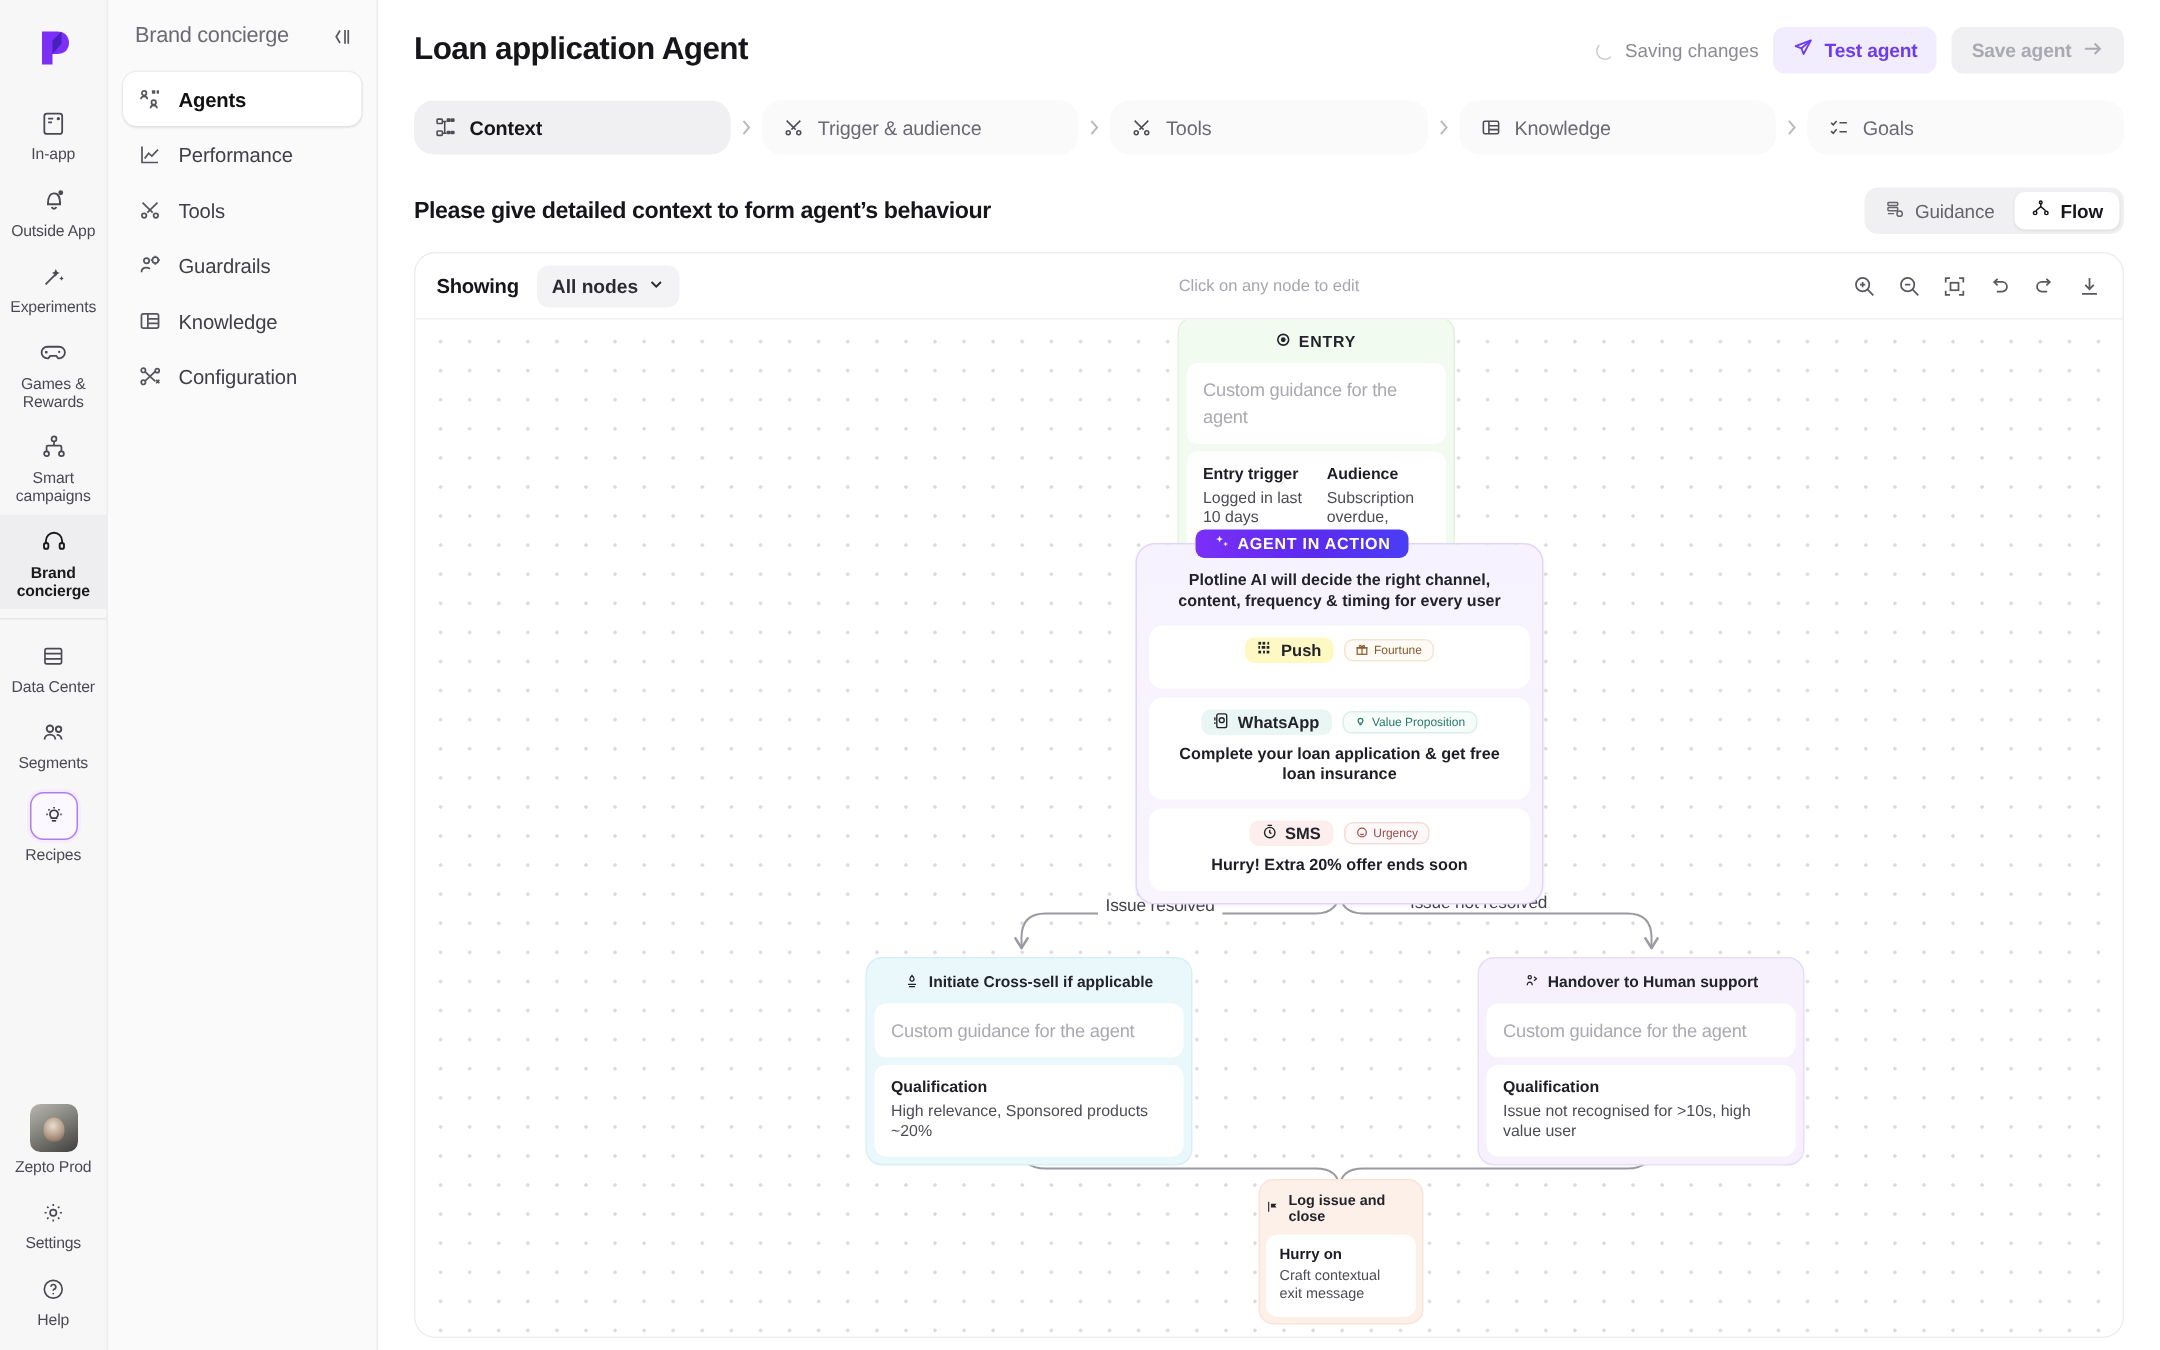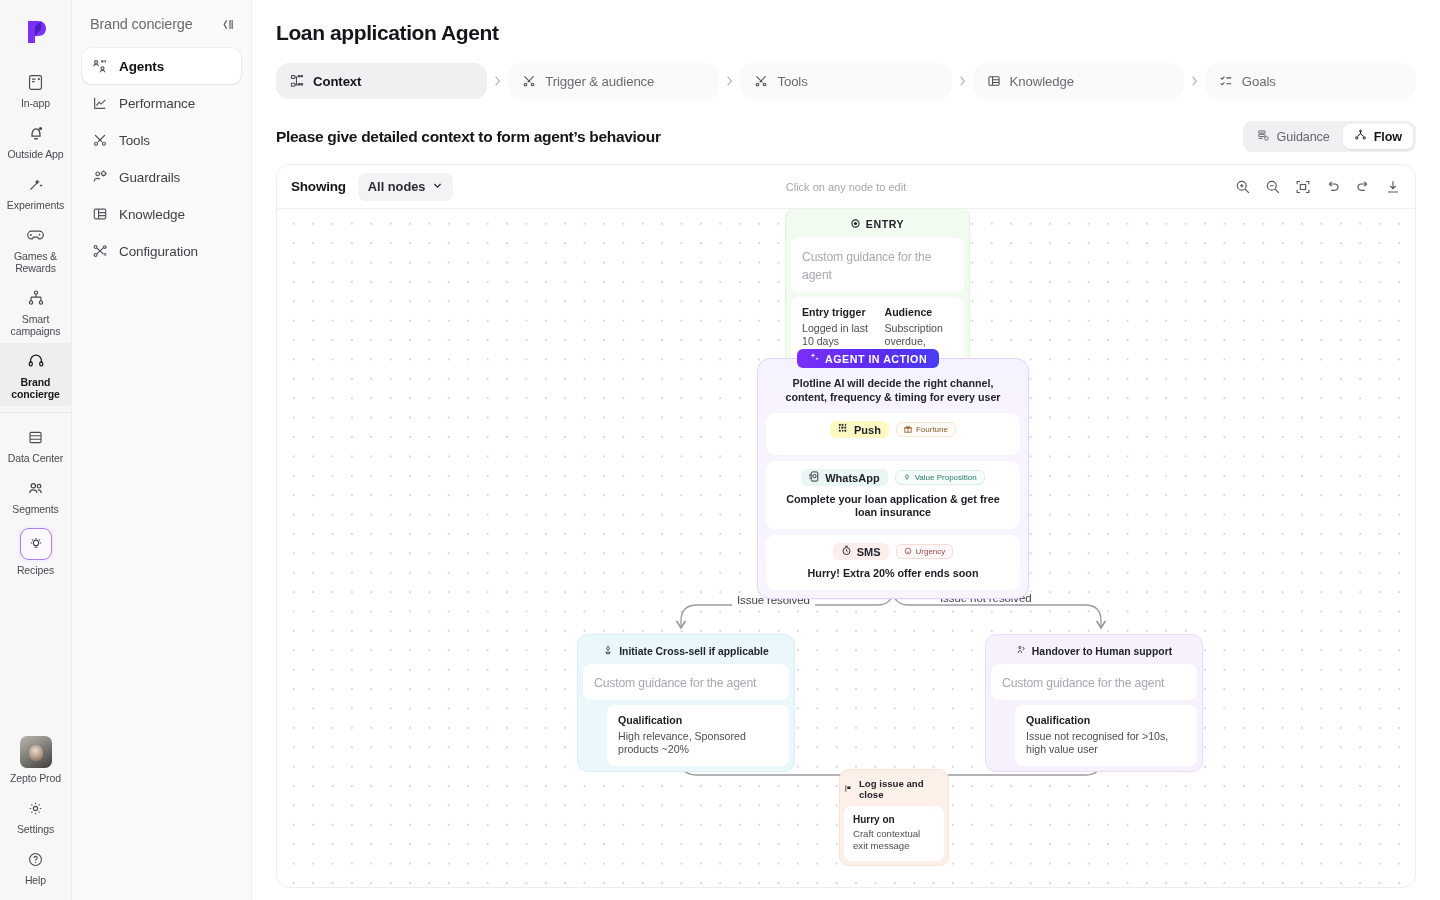--- a/index.html
+++ b/index.html
@@ -191,24 +191,24 @@
   .tag.orange { color:#8a5a2b; border-color:#f4e4d3; background:#fefaf6; }
   .tag.teal  { color:#2b7a6a; border-color:#d9efe9; background:#f6fcfa; }
   .tag.red   { color:#9a4a4a; border-color:#f4dcdc; background:#fef8f8; }
   .msg-body { font-size:10.8px; font-weight:700; color:#1d1d25; text-align:center; line-height:13px; }
 
   
   .branch { width:218px; border-radius:11px; padding:5px; }
   .branch.cross { left:300px; top:425px; background:#eaf8fc; border:1px solid #d8eff6; }
   .branch.hand  { left:708px; top:425px; background:#f6f1fd; border:1px solid #e8ddfa; }
   .branch .node-hdr { font-size:10.4px; letter-spacing:0; font-weight:700; padding:5px 0 7px; }
-  .branch .inner-box + .inner-box { margin-top:5px;margin-left:24px; }
-
-  
-  .lognode { left:562px; top:560px; width:110px; background:#fdf0e9; border-radius:10px; padding:4px; border:1px solid #fae3d8; }
+  .branch .inner-box + .inner-box { margin-top:5px; }
+
+  
+  .lognode { left:562px; top:573px; width:110px; background:#fdf0e9; border-radius:10px; padding:4px; border:1px solid #fae3d8; }
   .lognode .node-hdr { font-size:9.6px; letter-spacing:0; padding:4px 0 6px; }
   .lognode .inner-box { padding:8px 9px 10px; }
   .lognode .k { font-size:10px; font-weight:700; color:#1d1d25; margin-bottom:3px; }
   .lognode .v { font-size:9.6px; color:#4d4d56; line-height:11.6px; }
 
   .edge-label {
     position:absolute; font-size:11.5px; color:#42424a; letter-spacing:-0.1px;
     background:#fff; padding:0 5px; white-space:nowrap;
   }
   svg.flow { position:absolute; inset:0; width:100%; height:100%; overflow:visible; }
@@ -435,20 +435,43 @@
         </svg>
       </span>
       <span>Configuration</span>
     </div>
   </div>
 
   <div class="main">
 
     <div class="topbar">
       <div class="page-title">Loan application Agent</div>
+      <div class="top-actions">
+        <div class="saving">
+          <span class="spinner"></span>
+          <span>Saving changes</span>
+        </div>
+        <div class="btn btn-test">
+          <span>
+            <svg width="14" height="14" viewBox="0 0 16 16" fill="none" stroke="#6d3cf0" stroke-width="1.4" stroke-linejoin="round">
+              <path d="M14 2.2L2.4 6.6l4.4 1.6 1.6 4.4z"></path>
+                <path d="M6.8 8.2L14 2.2"></path>
+            </svg>
+          </span>
+          <span>Test agent</span>
+        </div>
+        <div class="btn btn-save">
+          <span>Save agent</span>
+          <span>
+            <svg width="15" height="13" viewBox="0 0 16 14" fill="none" stroke="#a9a9b2" stroke-width="1.4">
+              <path d="M2 7h11M9 3.2L12.8 7 9 10.8"></path>
+            </svg>
+          </span>
+        </div>
+      </div>
     </div>
 
     <div class="steps">
       <div class="step active">
         <span class="sico">
           <svg width="14" height="14" viewBox="0 0 16 16" fill="none" stroke="currentColor" stroke-width="1.2">
             <rect x="1.6" y="1.6" width="4" height="3.4" rx=".6"></rect>
               <rect x="9.4" y="1.6" width="2" height="1.6" rx=".4" fill="currentColor"></rect>
             <rect x="12.4" y="1.6" width="2" height="1.6" rx=".4" fill="currentColor"></rect>
             <rect x="1.6" y="10.6" width="4" height="3.4" rx=".6"></rect>

